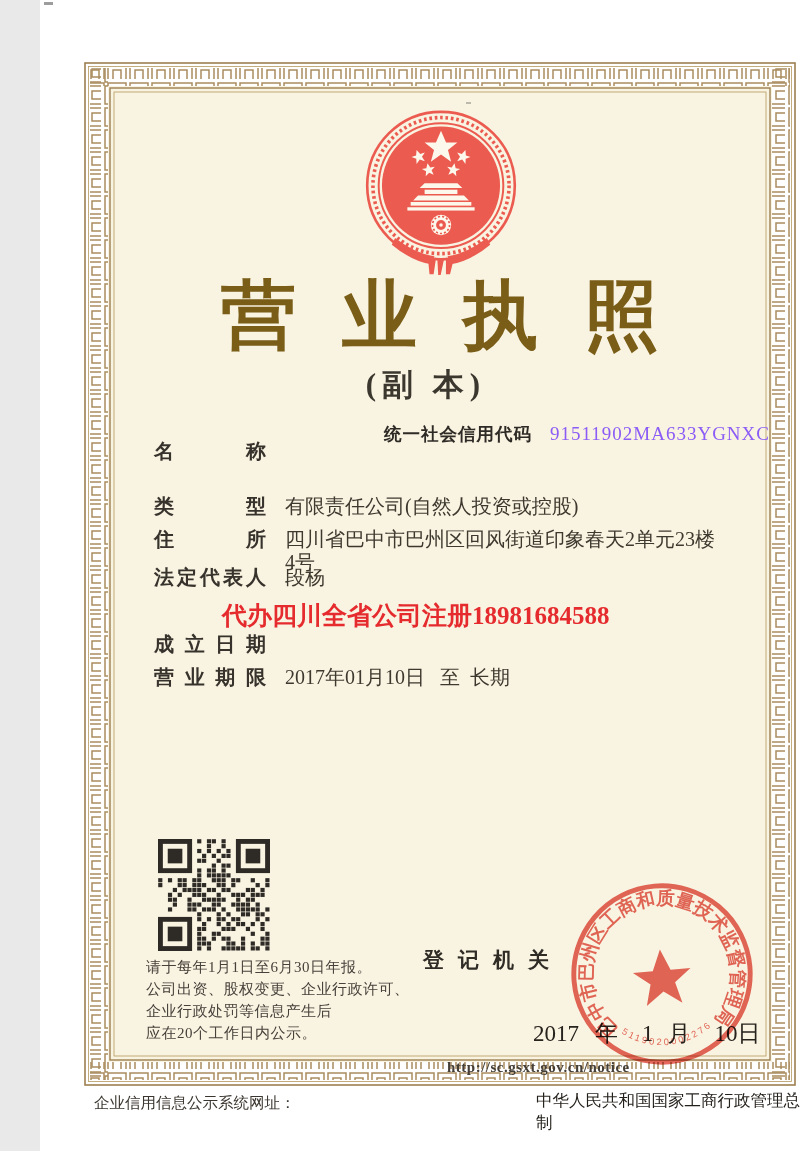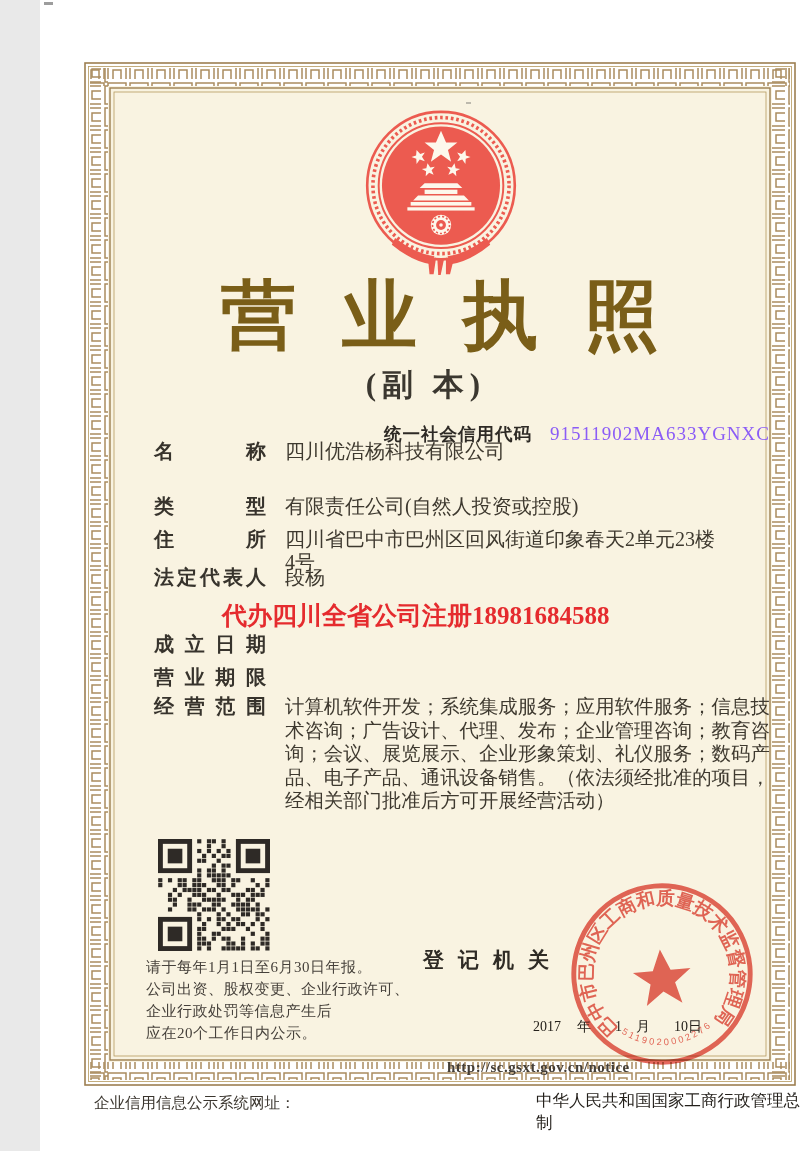--- a/index.html
+++ b/index.html
@@ -61,21 +61,21 @@
     color:#2f2b25;letter-spacing:14px;white-space:nowrap;
   }
   
   .stamp{
     position:absolute;left:524px;top:876px;width:196px;height:196px;
     transform:rotate(-5deg);mix-blend-mode:multiply;opacity:.88;
   }
   
   .date-row{
     position:absolute;left:493px;top:1018px;display:flex;align-items:baseline;
-    font-family:"Liberation Serif","DejaVu Serif",serif;font-size:14px;color:#26221c;
+    font-family:"Liberation Serif","DejaVu Serif",serif;font-size:23px;color:#26221c;
   }
   .d-year{margin-right:16px;}
   .d-yu{margin-right:24px;}
   .d-month{margin-right:14px;}
   .d-mu{margin-right:24px;}
   
   .url{
     position:absolute;left:407px;top:1059px;
     font-family:"Liberation Serif","DejaVu Serif",serif;
     font-size:15px;color:#443e36;letter-spacing:.5px;font-weight:bold;
@@ -160,43 +160,39 @@
   <div class="title">营业执照</div>
   <div class="subtitle">(副  本)</div>
 
   <div class="code-row">
     <span class="code-label">统一社会信用代码</span>
     <span class="code-value">91511902MA633YGNXC</span>
   </div>
 
   <div class="row r0">
     <span class="lab">名称</span>
-    <span class="val">四川优浩杨科技有限公司</span>
   </div>
   <div class="row r1">
     <span class="lab">类型</span>
     <span class="val">有限责任公司(自然人投资或控股)</span>
   </div>
   <div class="row r2">
     <span class="lab">住所</span>
     <span class="val">四川省巴中市巴州区回风街道印象春天2单元23楼4号</span>
   </div>
   <div class="row r3">
     <span class="lab">法定代表人</span>
     <span class="val">段杨</span>
   </div>
   <div class="row r5">
     <span class="lab">成立日期</span>
   </div>
   <div class="row r6">
     <span class="lab">营业期限</span>
-  </div>
-  <div class="row r7">
-    <span class="lab">经营范围</span>
-    <span class="val">计算机软件开发；系统集成服务；应用软件服务；信息技术咨询；广告设计、代理、发布；企业管理咨询；教育咨询；会议、展览展示、企业形象策划、礼仪服务；数码产品、电子产品、通讯设备销售。（依法须经批准的项目，经相关部门批准后方可开展经营活动）</span>
+    <span class="val">2017年01月10日   至  长期</span>
   </div>
 
   <div class="watermark">代办四川全省公司注册18981684588</div>
 
   <div class="qr">
     <svg viewBox="0 0 112 112" width="112" height="112">
         <g id="qr-cells">
           <rect x="39.16" y="0.20" width="4.17" height="4.17" fill="#2e2a26"></rect>
           <rect x="48.90" y="0.20" width="4.17" height="4.17" fill="#2e2a26"></rect>
           <rect x="53.77" y="0.20" width="4.17" height="4.17" fill="#2e2a26"></rect>

